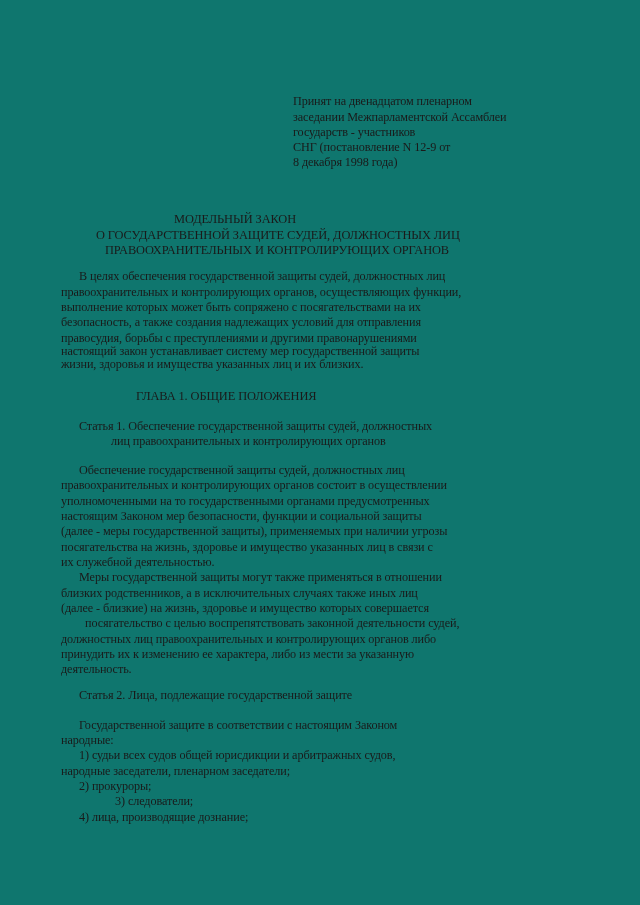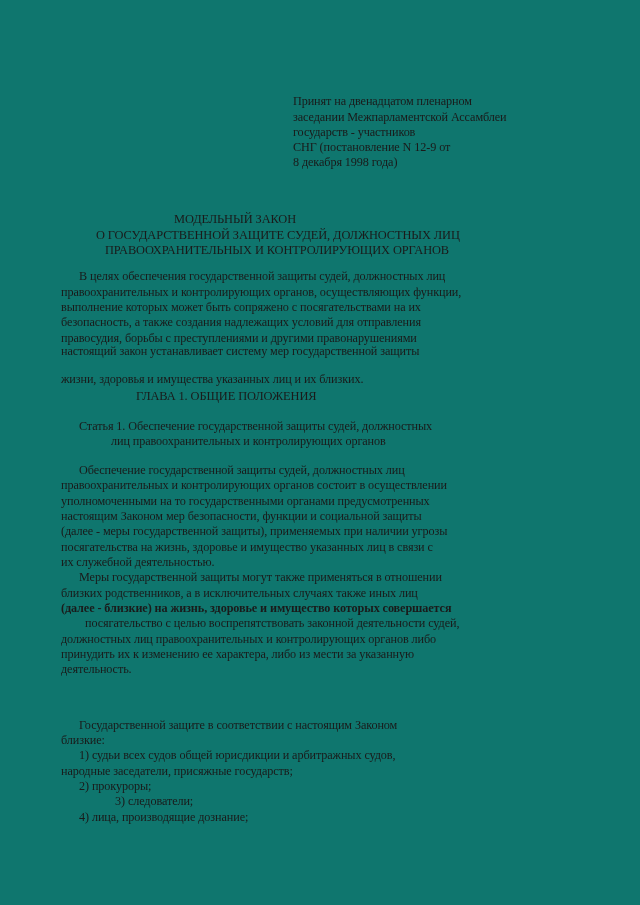--- a/index.html
+++ b/index.html
@@ -26,55 +26,56 @@
   <div class="ln caps" style="left:105px;top:243px;">ПРАВООХРАНИТЕЛЬНЫХ И КОНТРОЛИРУЮЩИХ ОРГАНОВ</div>
   <div class="ln caps" style="left:96px;top:228px;">О ГОСУДАРСТВЕННОЙ ЗАЩИТЕ СУДЕЙ, ДОЛЖНОСТНЫХ ЛИЦ</div>
 
   <div>
     <div class="ln" style="left:79px;top:269px;">В целях обеспечения государственной защиты судей, должностных лиц</div>
     <div class="ln" style="left:61px;top:285px;">правоохранительных  и контролирующих органов,  осуществляющих функции,</div>
     <div class="ln" style="left:61px;top:300px;">выполнение которых может  быть  сопряжено  с  посягательствами  на  их</div>
     <div class="ln" style="left:61px;top:315px;">безопасность,  а  также  создания  надлежащих  условий для отправления</div>
     <div class="ln" style="left:61px;top:331px;">правосудия,  борьбы  с  преступлениями  и  другими   правонарушениями</div>
     <div class="ln" style="left:61px;top:344px;">настоящий  закон  устанавливает  систему  мер  государственной  защиты</div>
-    <div class="ln" style="left:61px;top:372px;">жизни, здоровья и имущества указанных лиц и их близких.</div>
+    <div class="ln" style="left:61px;top:357px;">жизни, здоровья и имущества указанных лиц и их близких.</div>
   </div>
 
   <div class="ln caps" style="left:136px;top:389px;">ГЛАВА 1. ОБЩИЕ ПОЛОЖЕНИЯ</div>
 
   <div class="ln" style="left:79px;top:419px;">Статья 1. Обеспечение  государственной защиты судей,  должностных</div>
   <div class="ln" style="left:111px;top:434px;">лиц правоохранительных и контролирующих органов</div>
 
   <div>
     <div class="ln" style="left:79px;top:463px;">Обеспечение государственной   защиты  судей,  должностных  лиц</div>
     <div class="ln" style="left:61px;top:478px;">правоохранительных и контролирующих органов  состоит  в  осуществлении</div>
     <div class="ln" style="left:61px;top:494px;">уполномоченными   на   то  государственными  органами  предусмотренных</div>
     <div class="ln" style="left:61px;top:509px;">настоящим Законом  мер  безопасности,  функции  и  социальной  защиты</div>
     <div class="ln" style="left:61px;top:524px;">(далее - меры государственной защиты),  применяемых при наличии угрозы</div>
     <div class="ln" style="left:61px;top:540px;">посягательства на жизнь,  здоровье и имущество указанных лиц в связи с</div>
     <div class="ln" style="left:61px;top:555px;">их служебной деятельностью.</div>
   </div>
 
   <div>
     <div class="ln" style="left:79px;top:570px;">Меры государственной защиты могут также применяться  в  отношении</div>
     <div class="ln" style="left:61px;top:586px;">близких  родственников,  а  в  исключительных  случаях  также иных лиц</div>
-    <div class="ln" style="left:61px;top:601px;font-weight:bold;">(далее - близкие) на жизнь,  здоровье и имущество которых  совершается</div>
+    <div class="ln" style="left:61px;top:601px;">(далее - близкие) на жизнь,  здоровье и имущество которых  совершается</div>
     <div class="ln" style="left:61px;top:616px;margin-left:24px;">посягательство  с целью воспрепятствовать законной деятельности судей,</div>
     <div class="ln" style="left:61px;top:632px;">должностных  лиц  правоохранительных  и  контролирующих  органов либо</div>
     <div class="ln" style="left:61px;top:647px;">принудить  их  к  изменению  ее характера,  либо из мести за указанную</div>
     <div class="ln" style="left:61px;top:662px;">деятельность.</div>
   </div>
 
+  <div class="ln" style="left:79px;top:688px;">Статья 2. Лица, подлежащие государственной защите</div>
 
   <div>
     <div class="ln" style="left:79px;top:718px;">Государственной защите  в  соответствии   с   настоящим   Законом</div>
-    <div class="ln" style="left:61px;top:733px;">близкие:</div>
+    <div class="ln" style="left:61px;top:733px;">народные:</div>
   </div>
 
   <div>
     <div class="ln" style="left:79px;top:748px;">1) судьи  всех  судов  общей  юрисдикции  и  арбитражных   судов,</div>
-    <div class="ln" style="left:61px;top:764px;">народные заседатели, присяжные государств;</div>
+    <div class="ln" style="left:61px;top:764px;">народные заседатели, пленарном заседатели;</div>
     <div class="ln" style="left:79px;top:779px;">2) прокуроры;</div>
     <div class="ln" style="left:79px;top:794px;margin-left:36px;">3) следователи;</div>
     <div class="ln" style="left:79px;top:810px;">4) лица, производящие дознание;</div>
   </div>
 
 </div>
 
 </body></html>

